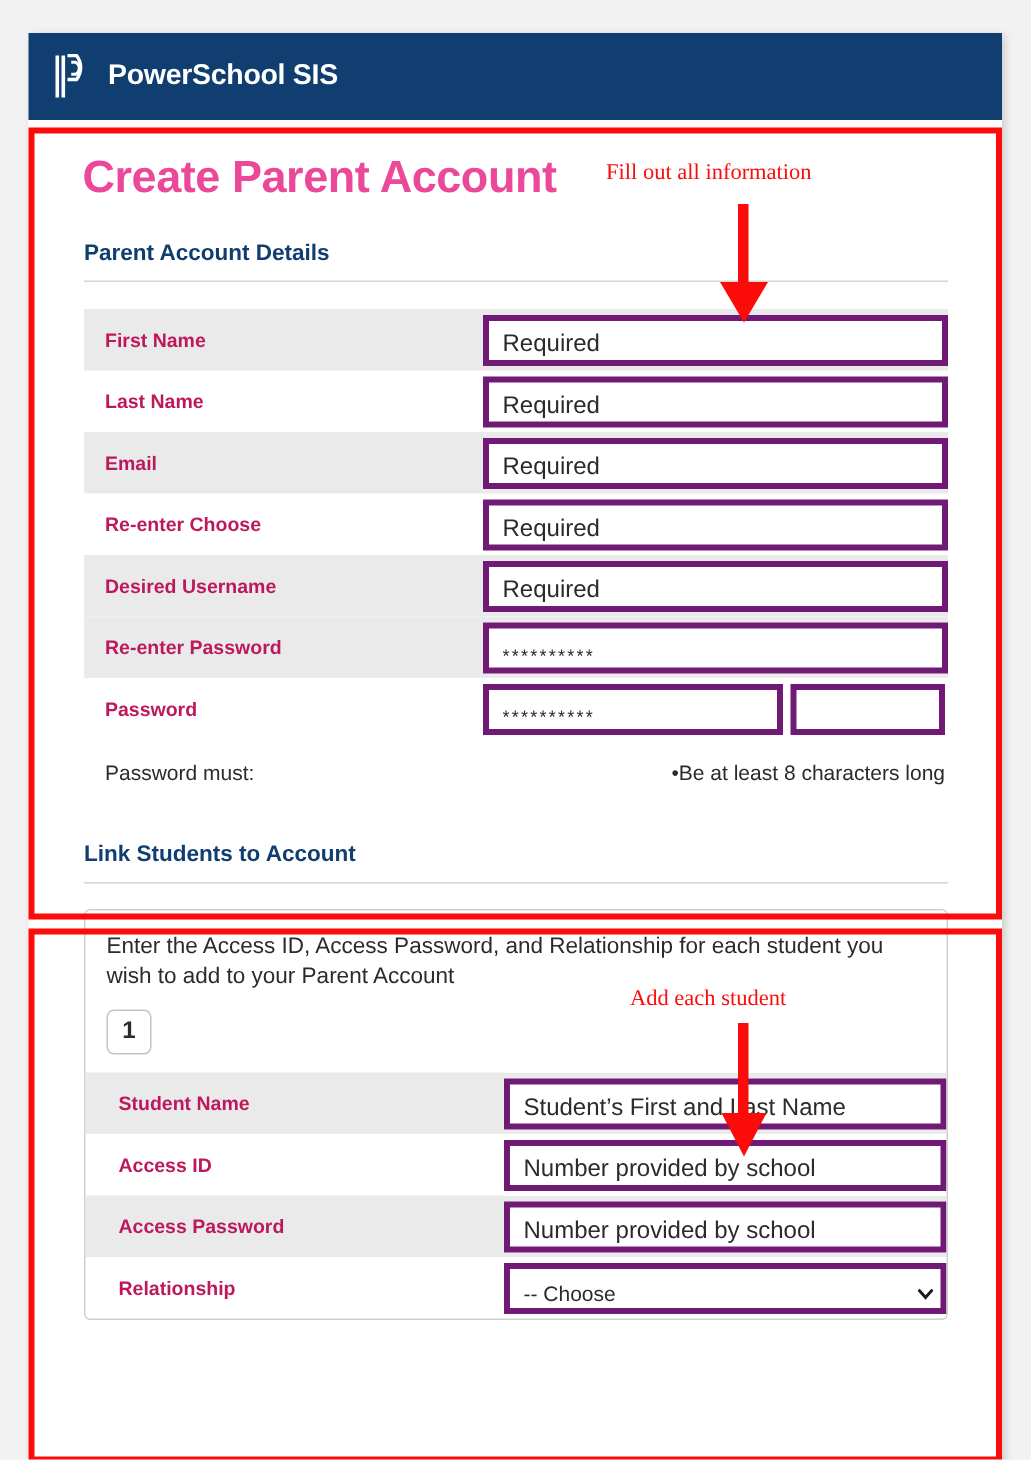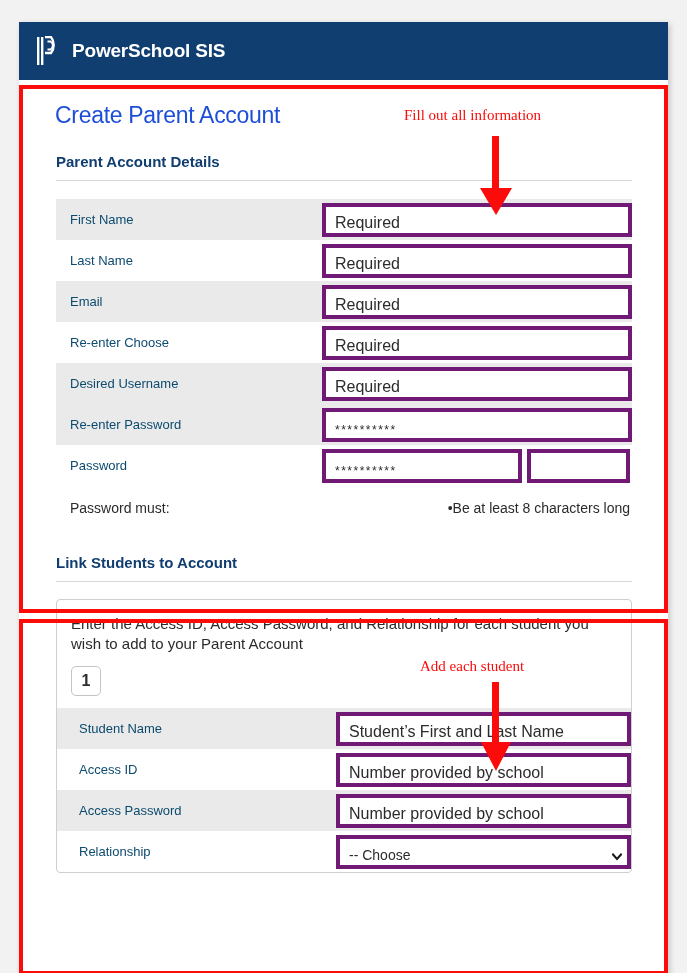--- a/index.html
+++ b/index.html
@@ -74,23 +74,23 @@
     position: absolute;
     z-index: 25;
   }
   #arrow-top    { left: 478px; top: 136px; width: 36px; height: 80px; }
   #arrow-bottom { left: 478px; top: 682px; width: 36px; height: 90px; }
 
   
   .card-body { padding: 0 20px; position: relative; }
 
   .page-title {
-    font-size: 23px;
-    font-weight: normal;
-    color: #1d4ed8;
+    font-size: 30px;
+    font-weight: bold;
+    color: #ec4899;
     margin: 0;
     padding: 22px 0 0 16px;
     letter-spacing: -0.3px;
   }
 
   .section-heading {
     font-size: 15px;
     font-weight: bold;
     color: #103e70;
     padding: 24px 0 0 17px;
@@ -105,22 +105,22 @@
   
   .form-table {
     margin: 18px 16px 0 17px;
     width: calc(100% - 33px);
     border-collapse: collapse;
   }
   .form-row { height: 41px; }
   .form-row.alt { background: #eaeaea; }
   .row-label {
     font-size: 13px;
-    font-weight: normal;
-    color: #0c4a6e;
+    font-weight: bold;
+    color: #be185d;
     padding-left: 14px;
     width: 287px;
     vertical-align: middle;
     text-align: left;
   }
   .row-field {
     vertical-align: middle;
     padding: 0;
     position: relative;
   }

